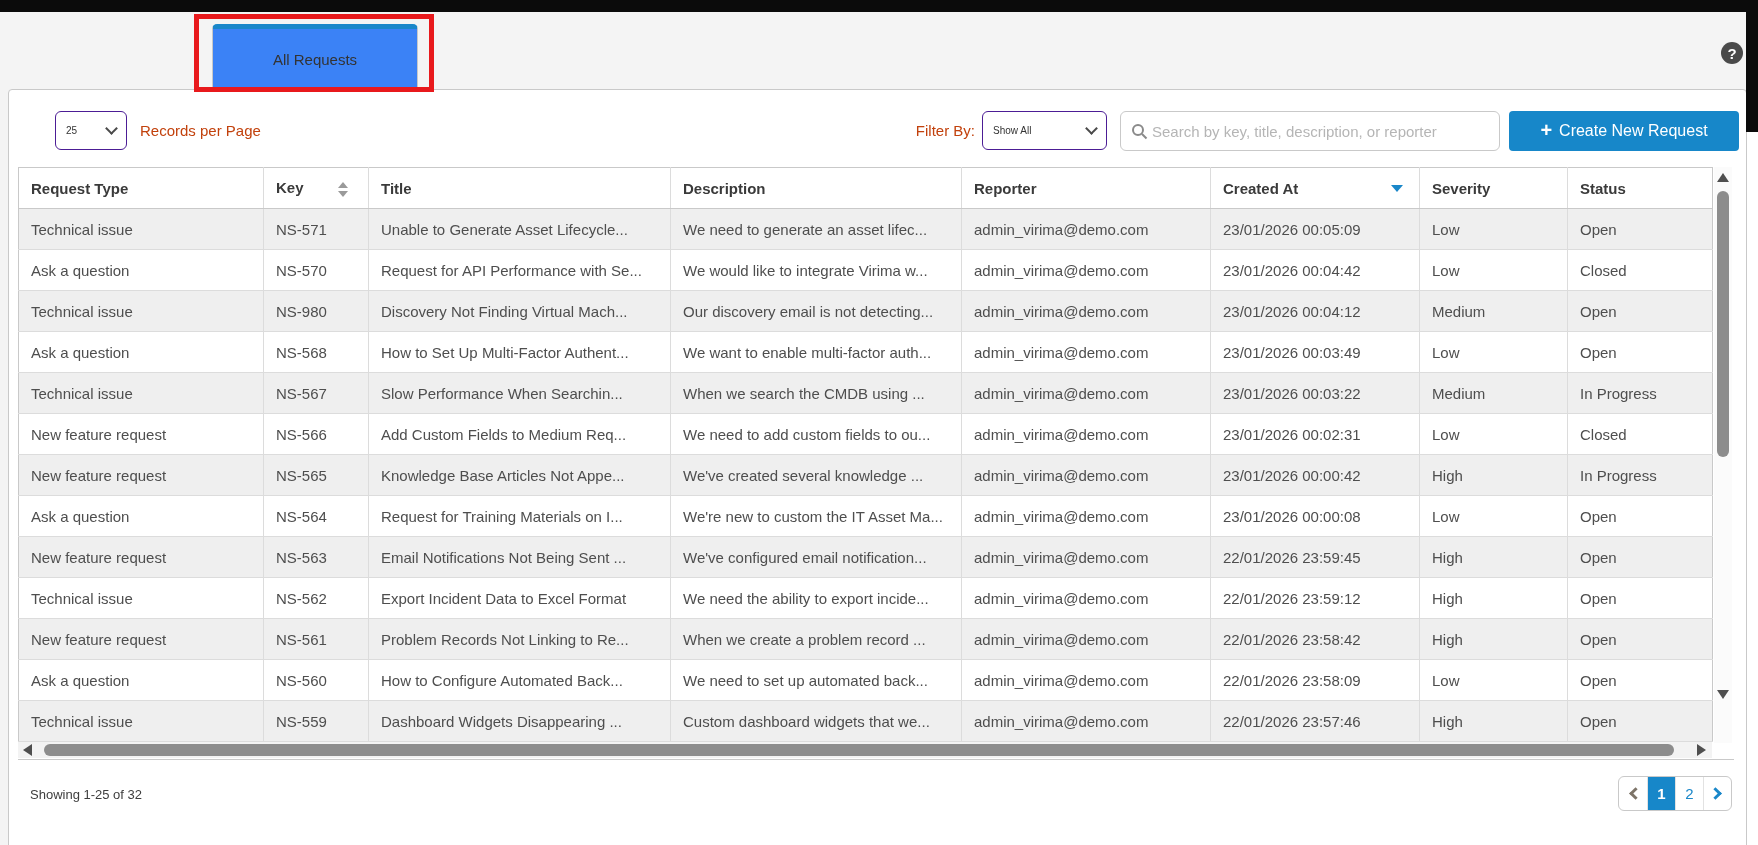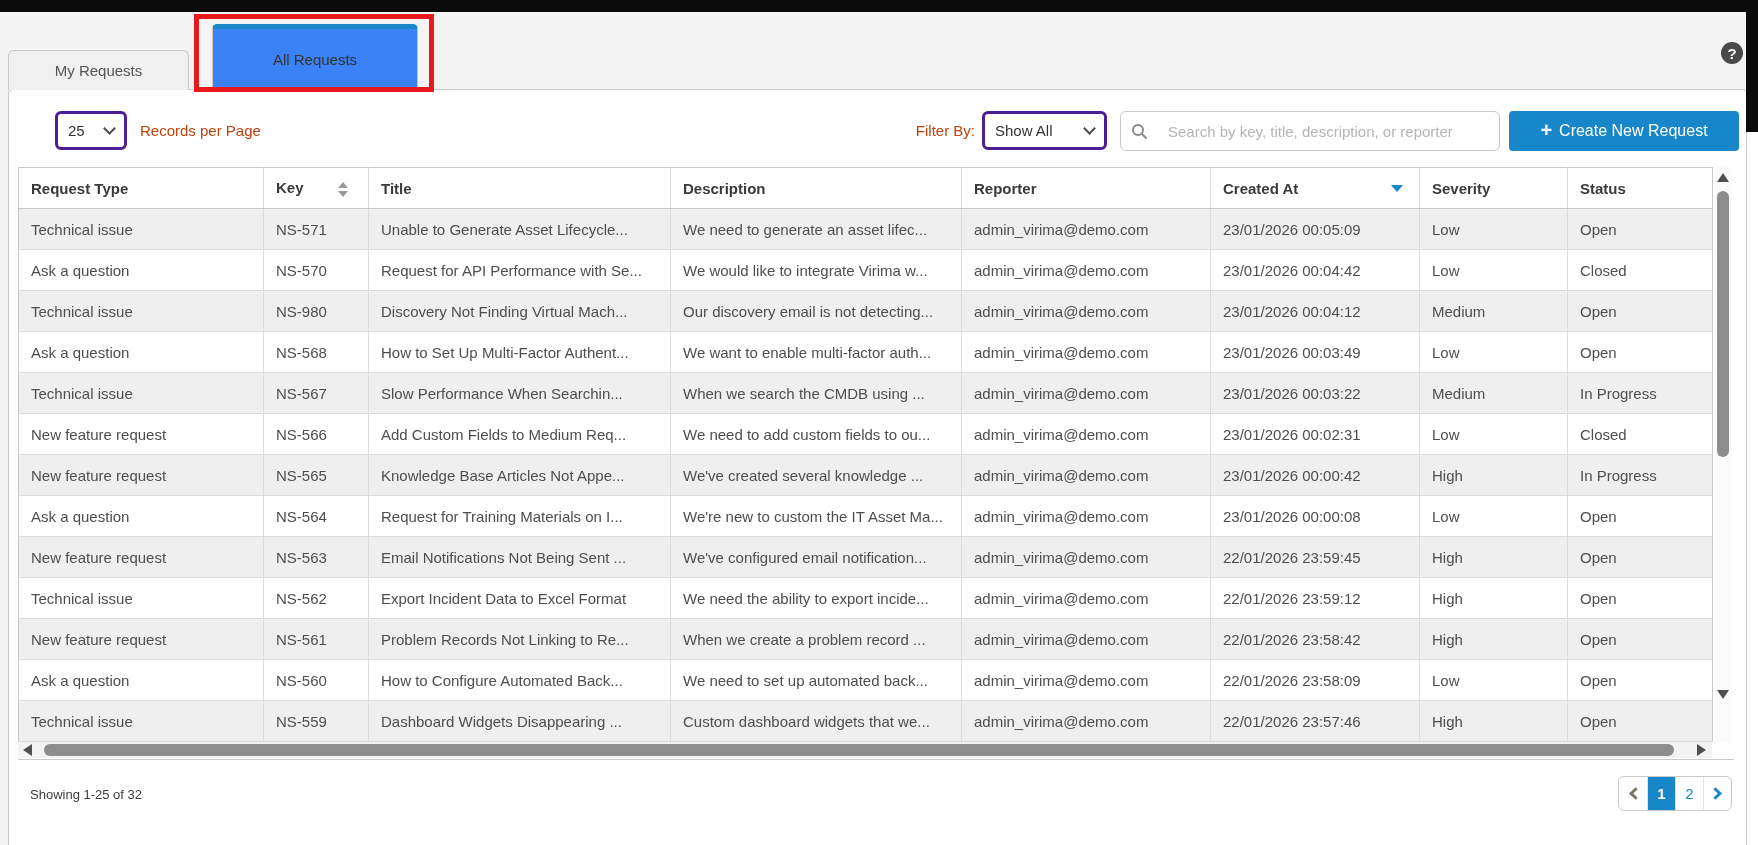--- a/index.html
+++ b/index.html
@@ -17,30 +17,30 @@
   .tab-my { left:8px; top:38px; width:181px; height:40px; background:#f0f0f0; border:1px solid #c8c8c8; border-bottom:none; border-radius:6px 6px 0 0; color:#555; z-index:2; }
   .tab-all { left:212px; top:12px; width:206px; height:66px; background:#3b82f6; border:1px solid #c8c8c8; border-bottom:none; border-top:5px solid #1a87c9; border-radius:5px 5px 0 0; color:#333; z-index:3; }
   .annotation { position:absolute; left:194px; top:2px; width:240px; height:78px; border:5px solid #e8191c; z-index:40; pointer-events:none; }
 
   .help-btn { position:absolute; left:1721px; top:30px; width:22px; height:22px; border-radius:50%; background:#4a4a4a; color:#fff; font-weight:bold; font-size:15px; display:flex; align-items:center; justify-content:center; z-index:4; cursor:pointer; }
 
   
   .panel { position:absolute; left:8px; top:77px; width:1739px; height:764px; background:#fff; border:1px solid #c9c9c9; border-radius:4px; z-index:1; }
 
   
-  .select-box { position:absolute; display:flex; align-items:center; justify-content:space-between; background:#fff; border:3px solid #4c1d95; border-radius:6px; font-size:15px; color:#333; padding:0 10px; cursor:pointer; }
+  .select-box { position:absolute; display:flex; align-items:center; justify-content:space-between; background:#fff; border:1px solid #4c1d95; border-radius:6px; font-size:10px; color:#333; padding:0 10px; cursor:pointer; }
   .sel-records { left:46px; top:21px; width:72px; height:39px; }
   .sel-filter  { left:973px; top:21px; width:125px; height:39px; }
   .chev-down { width:9px; height:9px; border-right:2px solid #4a4a4a; border-bottom:2px solid #4a4a4a; transform:rotate(45deg); margin-top:-4px; }
   .lbl { position:absolute; font-size:15px; color:#c2410c; line-height:39px; }
   .lbl-records { left:131px; top:21px; }
   .lbl-filter  { left:880px; top:21px; width:86px; text-align:right; }
 
   .search-wrap { position:absolute; left:1111px; top:21px; width:380px; height:40px; border:1px solid #c9c9c9; border-radius:6px; background:#fff; display:flex; align-items:center; padding:0 10px; }
-  .search-wrap input { border:none; outline:none; flex:1; font-size:15px; color:#0c4a6e; margin-left:20px; font-family:inherit; background:transparent; }
+  .search-wrap input { border:none; outline:none; flex:1; font-size:15px; color:#0c4a6e; margin-left:4px; font-family:inherit; background:transparent; }
   .search-wrap input::placeholder { color:#b5b5b5; }
 
   .create-btn { position:absolute; left:1500px; top:21px; width:230px; height:40px; background:#1787c9; color:#fff; border:none; border-radius:4px; font-size:16px; font-family:inherit; display:flex; align-items:center; justify-content:center; gap:7px; cursor:pointer; }
   .create-btn .plus { font-size:20px; font-weight:bold; margin-top:-2px; }
 
   
   .grid { position:absolute; left:9px; top:77px; width:1694px; border-collapse:collapse; table-layout:fixed; background:#0c4a6e; }
   .grid th, .grid td { border:1px solid #dcdcdc; overflow:hidden; white-space:nowrap; }
   .grid th { height:41px; background:#fff; border-bottom:1px solid #c9c9c9; border-top:1px solid #c9c9c9; text-align:left; padding:0 10px 0 12px; font-size:15px; color:#3a3a3a; position:relative; cursor:pointer; }
   .grid td { height:41px; padding:0 10px 0 12px; font-size:15px; color:#4e4e4e; }
@@ -78,23 +78,20 @@
   .chev.left  { transform:rotate(135deg); border-color:#7d7468; margin-left:4px; }
   .chev.right { transform:rotate(-45deg); margin-right:4px; }
 
   .sicon { flex:0 0 auto; }
 </style>
 </head>
 <body>
 
 <div class="page">
 
-  <div class="tab tab-my">
-    <span>My Requests</span>
-  </div>
   <div class="tab tab-all">
     <span>All Requests</span>
   </div>
 
   <div class="help-btn">
     <span>?</span>
   </div>
 
   <div class="panel">
 

